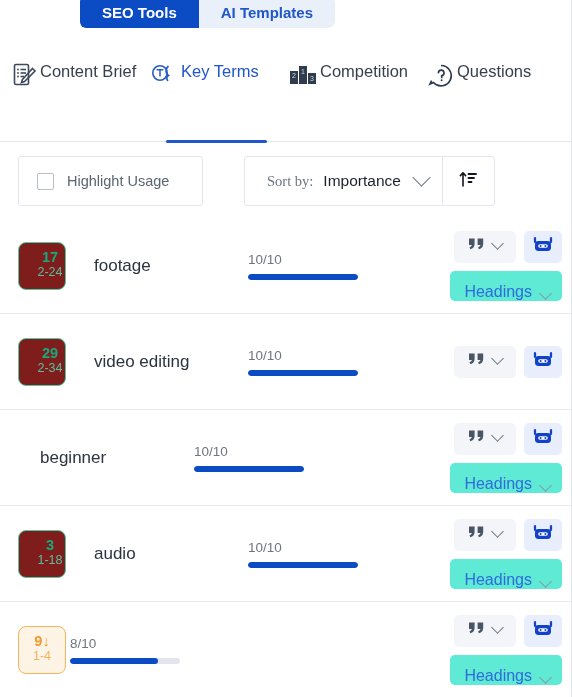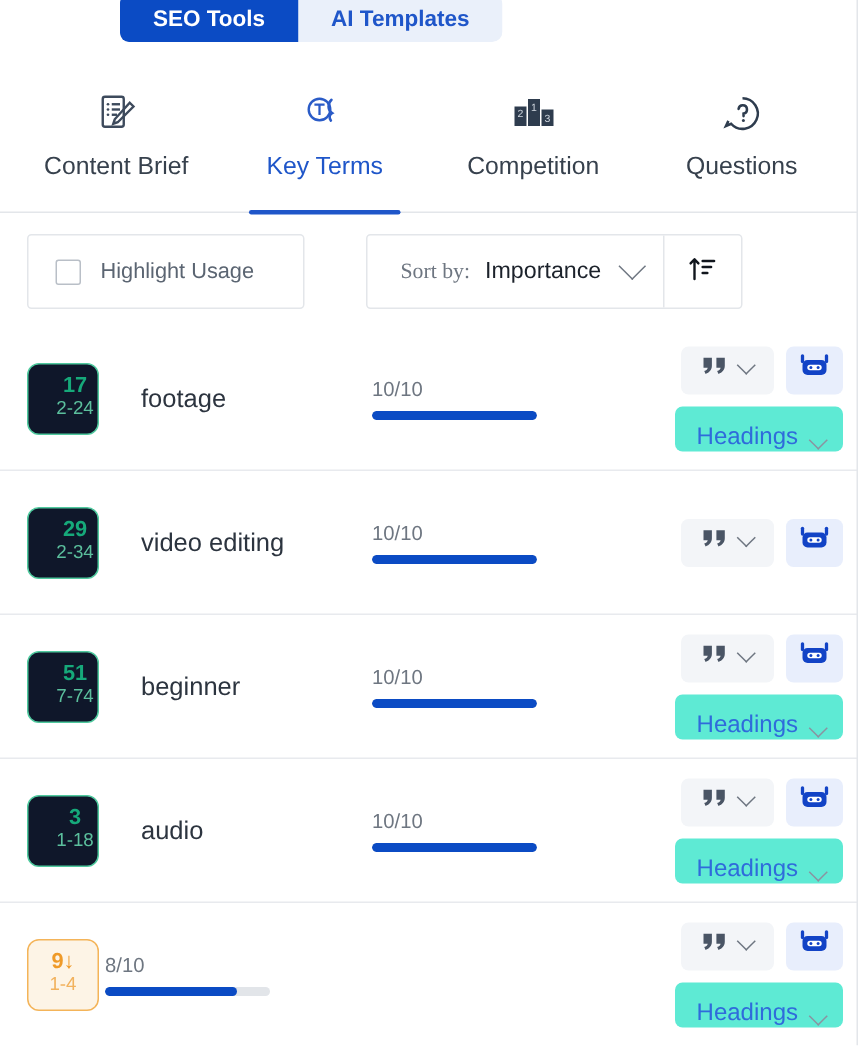--- a/index.html
+++ b/index.html
@@ -38,22 +38,22 @@
     position: absolute;
     top: 52px; left: 0; right: 0;
     display: flex;
     justify-content: space-between;
     padding: 0 8px;
     border-bottom: 1px solid #e3e6ea;
     height: 90px;
   }
   .navtab {
     flex: 1;
-    display: flex; flex-direction: column;
-    align-items: center; justify-content: flex-start;
+    display: flex; flex-direction: row;
+    align-items: flex-start; justify-content: flex-start;
     padding-top: 4px;
     position: relative;
     cursor: pointer;
   }
   .navtab .ico { height: 40px; display: flex; align-items: center; justify-content: center; }
   .navtab .lbl {
     font-size: 16.5px;
     color: #37414d;
     margin-top: 6px;
     white-space: nowrap;
@@ -136,21 +136,21 @@
   }
 
   .badge {
     width: 48px; height: 48px;
     border-radius: 8px;
     display: flex; flex-direction: column;
     align-items: center; justify-content: center;
     flex: 0 0 auto;
     margin-left: 6px;
   }
-  .badge.green { background: #0f172a; border: 1.5px solid #4fc99e; padding-left: 16px; }
+  .badge.green { background: #7f1d1d; border: 1.5px solid #4fc99e; padding-left: 16px; }
   .badge.orange { background: #fdf4e6; border: 1.5px solid #f4b459; }
   .badge .count { font-size: 14.5px; font-weight: bold; line-height: 1.05; }
   .badge .range { font-size: 12.5px; line-height: 1.25; }
   .badge.green .count { color: #16a97a; }
   .badge.green .range { color: #5bbf9d; }
   .badge.orange .count { color: #ef9a28; }
   .badge.orange .range { color: #f2b25e; }
 
   .term {
     margin-left: 28px;
@@ -392,24 +392,20 @@
                   <rect x="3" y="6" width="16" height="10" rx="3.4" fill="#1243c6"></rect>
                   <rect x="6.2" y="9.2" width="9.6" height="3.6" rx="1.8" fill="#ffffff"></rect>
                   <circle cx="8.6" cy="11" r="1" fill="#1243c6"></circle>
                   <circle cx="13.4" cy="11" r="1" fill="#1243c6"></circle>
                 </svg></span>
             </div>
           </div>
         </div>
       </div>
       <div class="row">
-        <div class="badge green">
-          <div class="count">51</div>
-          <div class="range">7-74</div>
-        </div>
         <div class="term">beginner</div>
         <div class="score">
           <div class="score-text">10/10</div>
           <div class="bar">
             <i style="width:100%"></i>
           </div>
         </div>
         <div class="actions">
           <div class="act-top">
             <div class="quote-btn">

